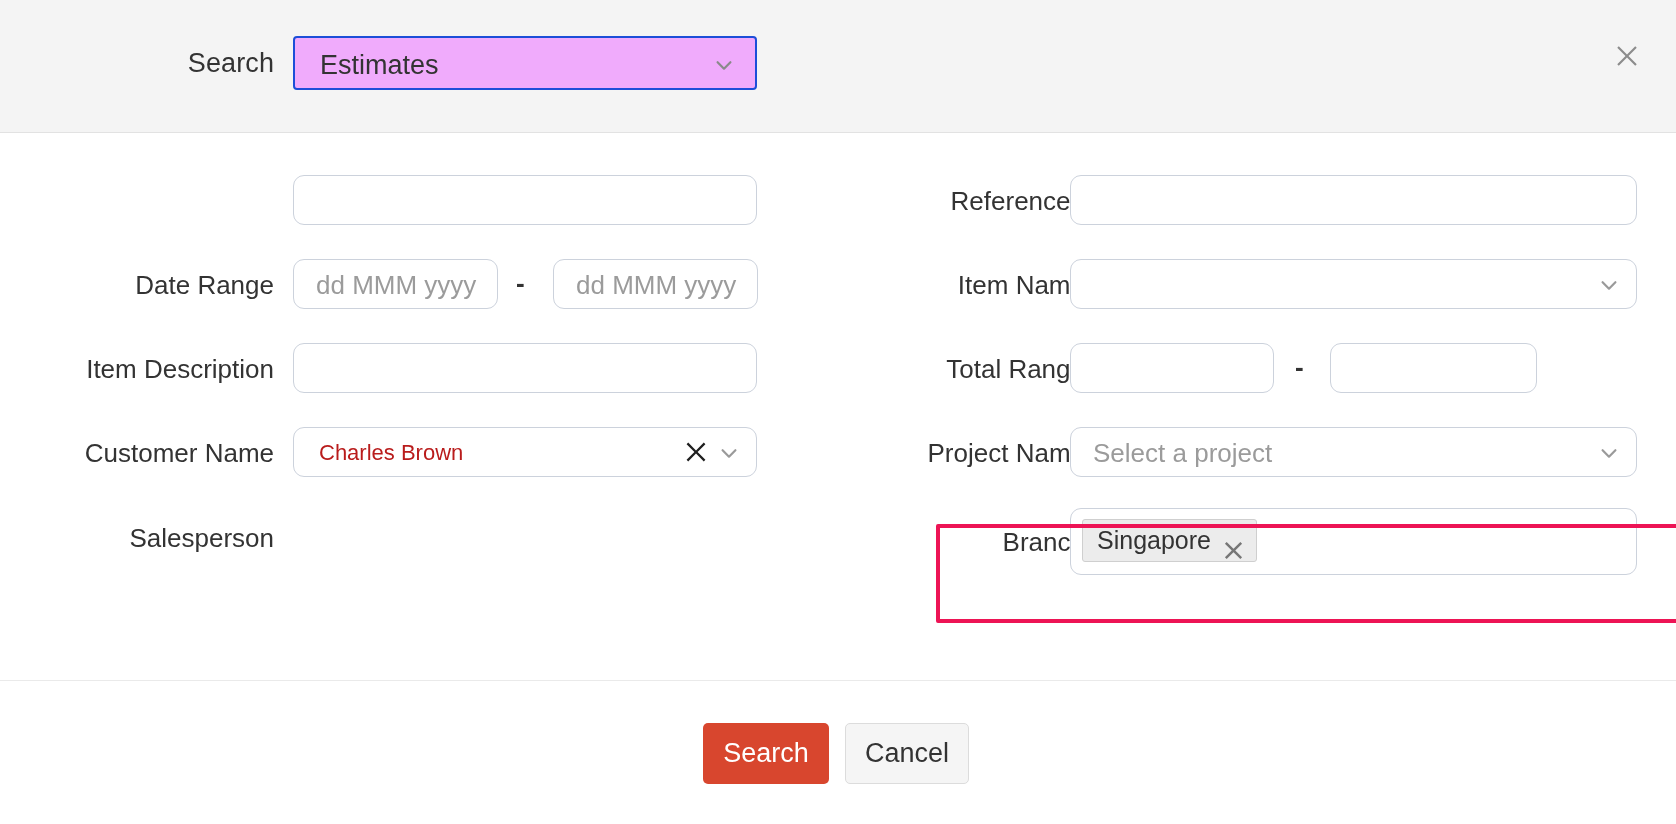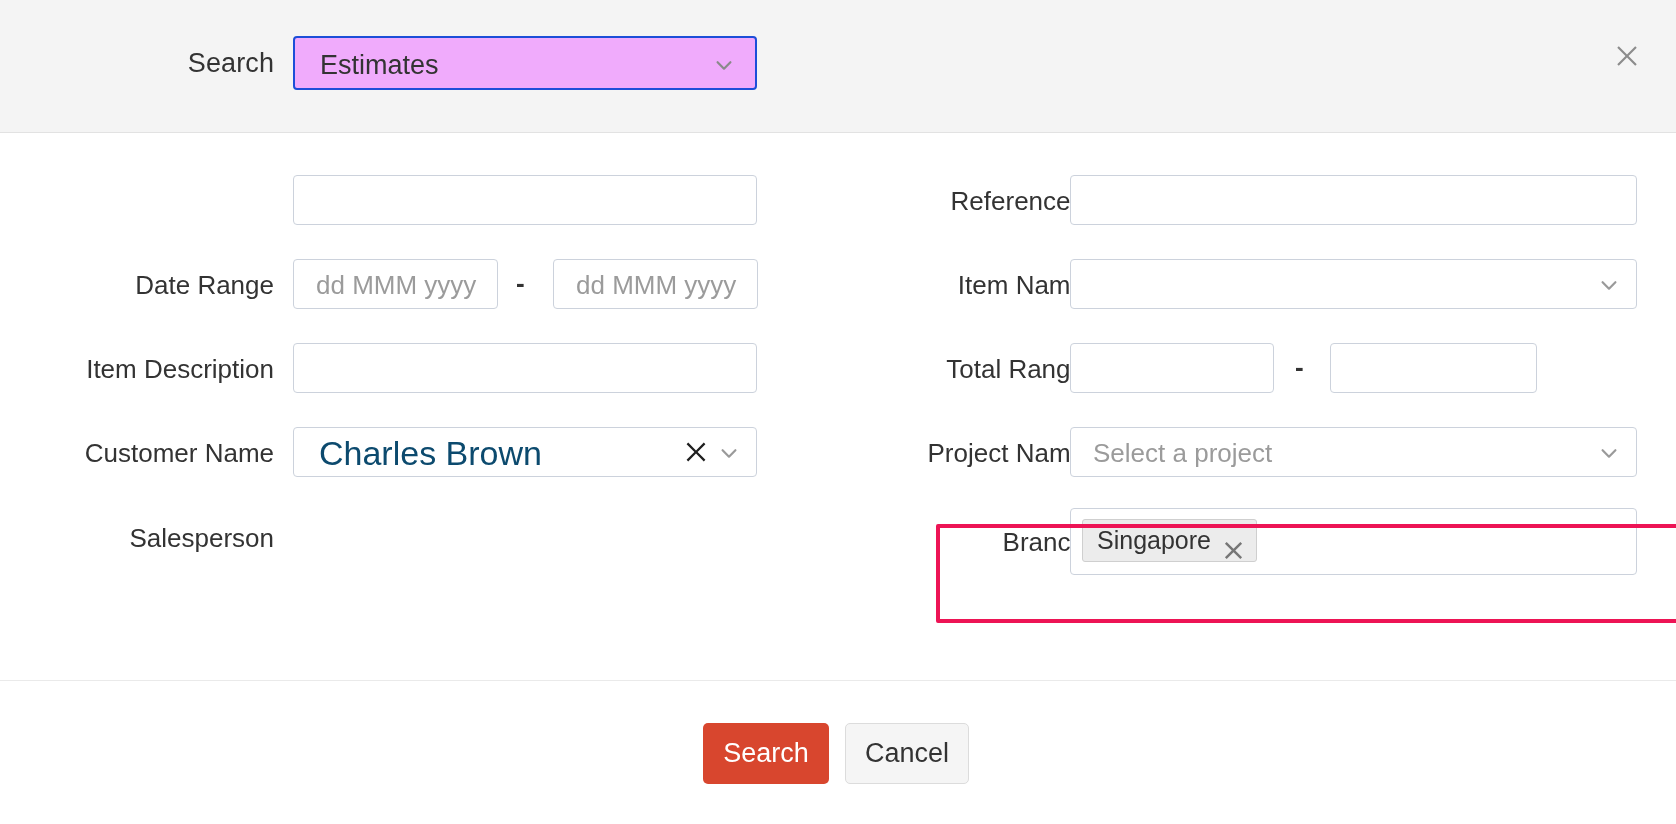--- a/index.html
+++ b/index.html
@@ -91,30 +91,30 @@
   
   .col-right .field-label { left: 760px; width: 325px; }
   .col-right .ctl        { left: 1070px; }
 
   .ctl {
     position: absolute;
     top: 0;
     height: 50px;
     background: #ffffff;
     border: 1px solid #ccd2dc;
-    border-radius: 4px;
+    border-radius: 11px;
   }
   .w-left  { width: 464px; }
   .w-right { width: 567px; }
 
   .ctl .val {
     position: absolute;
     left: 25px; top: 9px;
-    font-size: 34px;
-    color: #0c4a6e;
+    font-size: 22px;
+    color: #b91c1c;
     line-height: 32px;
     white-space: nowrap;
   }
   .ctl .ph {
     position: absolute;
     left: 22px; top: 9px;
     font-size: 26px;
     color: #9b9b9b;
     line-height: 32px;
     white-space: nowrap;

